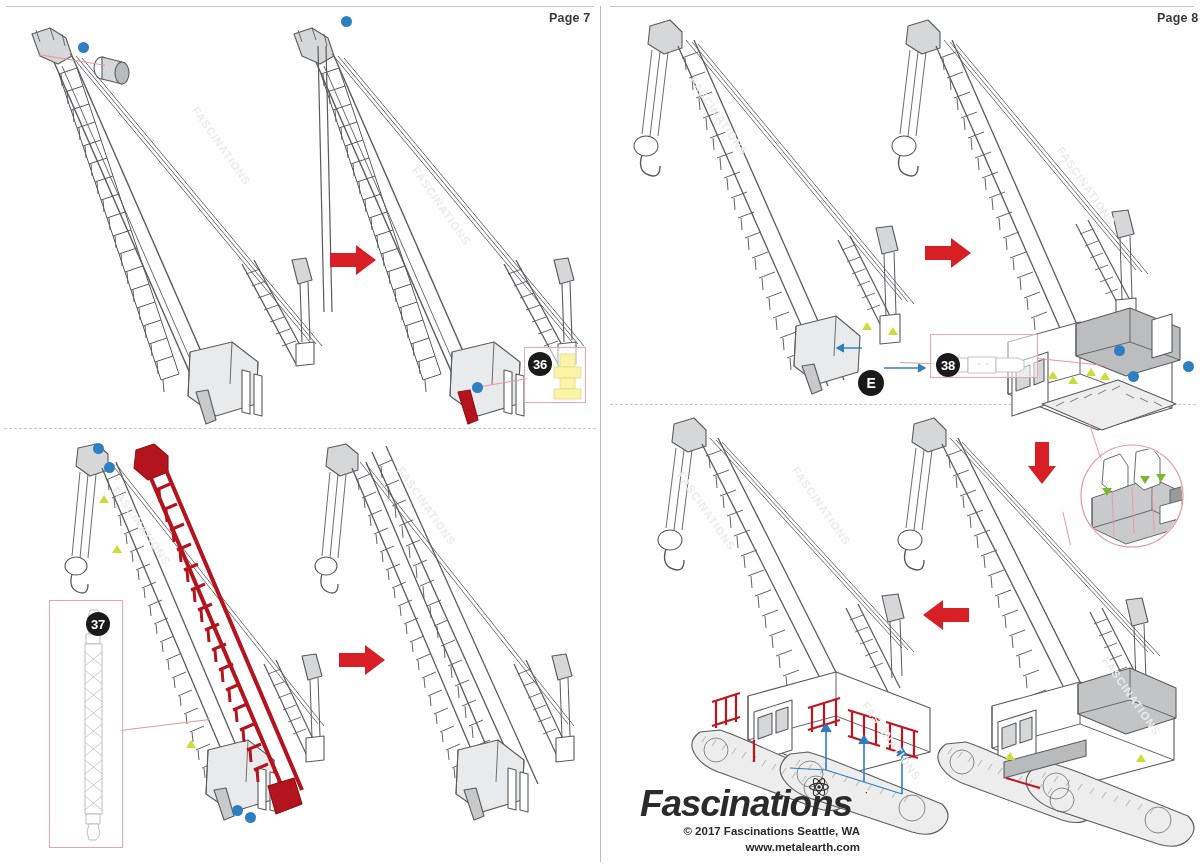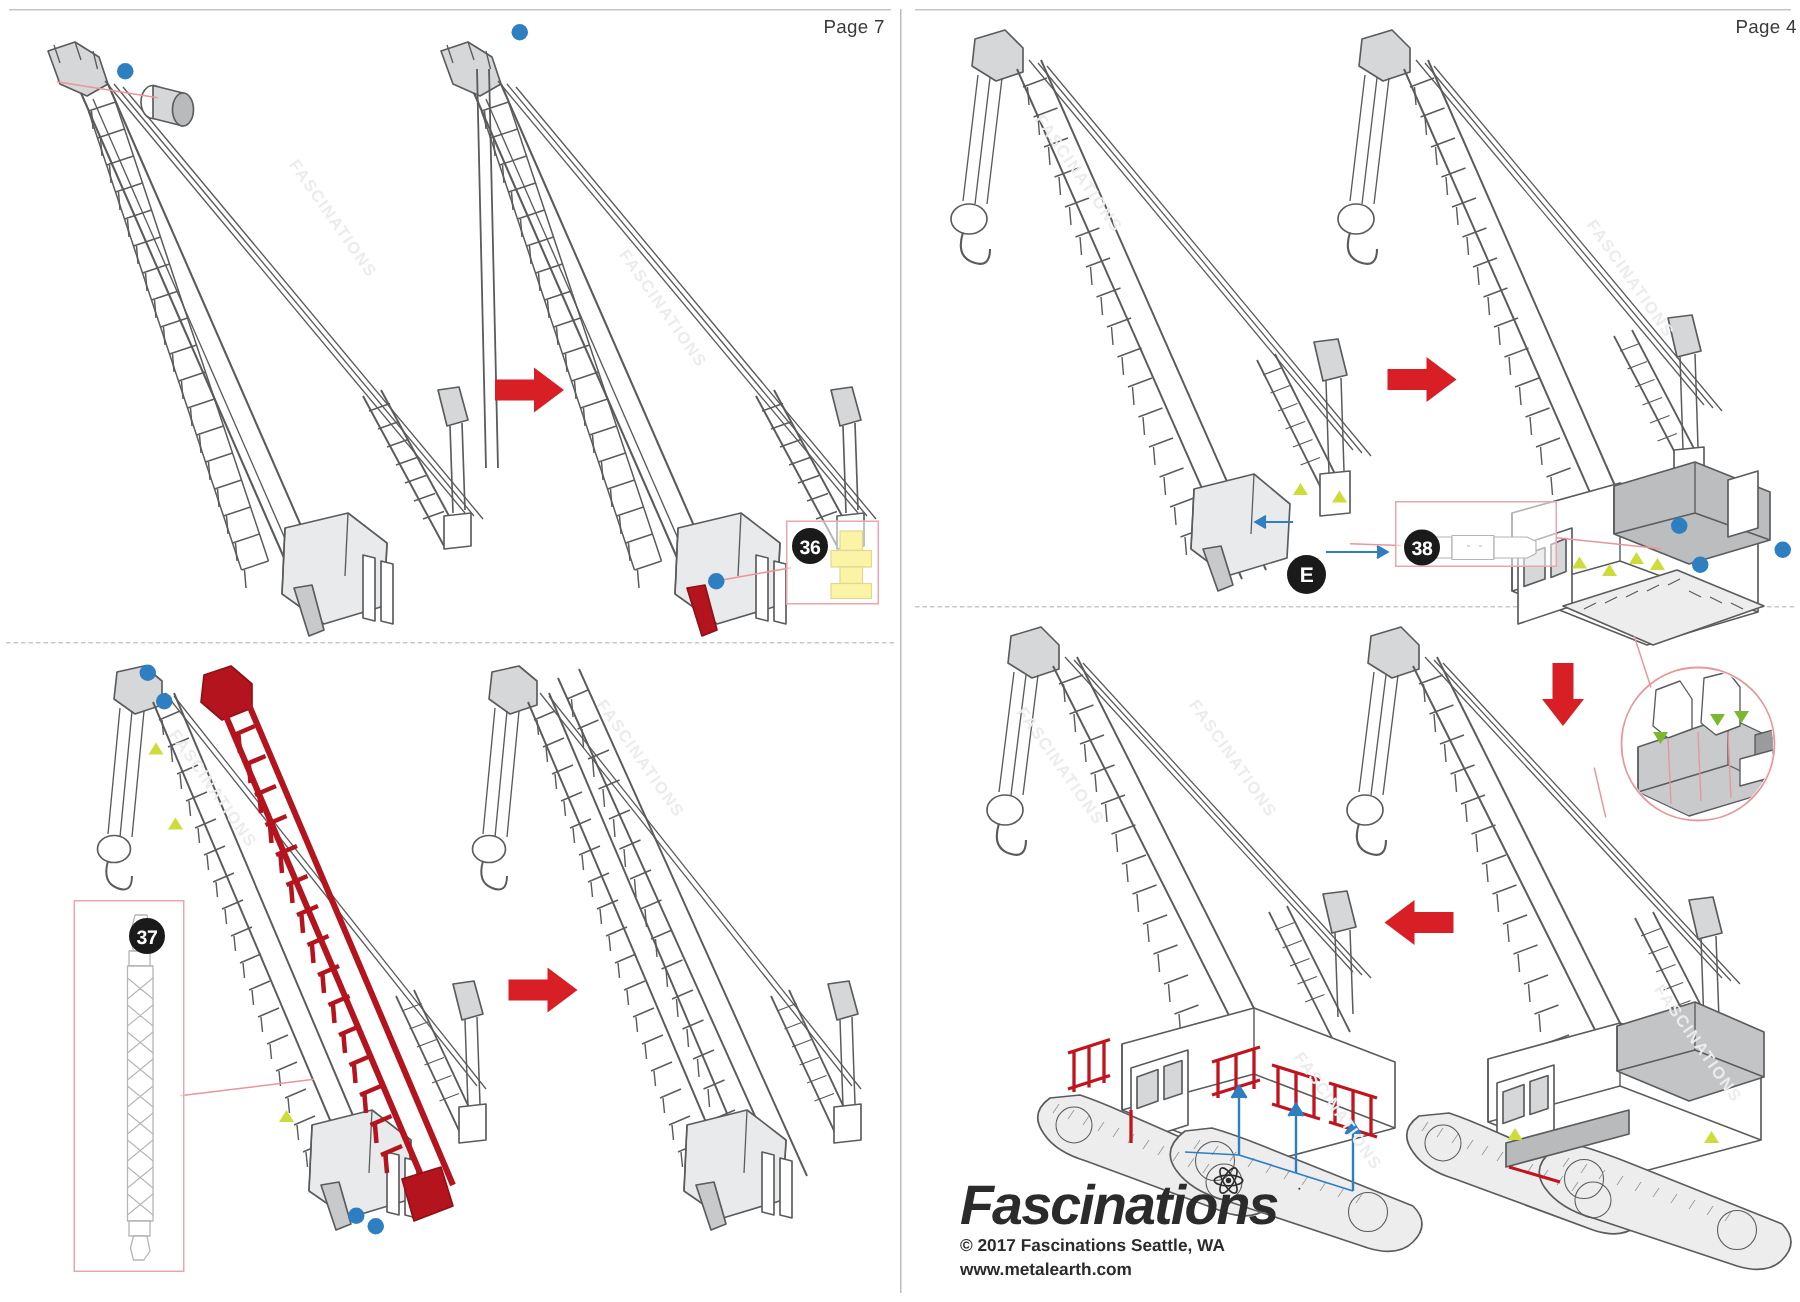--- a/index.html
+++ b/index.html
@@ -27,20 +27,21 @@
   .page-divider-h {
     position: absolute;
     height: 0; border-top: 1px dashed #c9c9c9;
   }
   .page-label {
     position: absolute;
     font-size: 12.5px;
     color: #3a3a3a;
     letter-spacing: .2px;
     white-space: nowrap;
+    font-weight: bold;
   }
   .page-rule {
     position: absolute;
     height: 1px;
     background: #c6c6c6;
   }
 
   
   .art { position: absolute; overflow: visible; }
   .art svg { display: block; overflow: visible; }
@@ -120,21 +121,21 @@
     font-style: italic;
     color: #2b2b2b;
     letter-spacing: -1.2px;
     line-height: 1;
     white-space: nowrap;
   }
   .brand-sub {
     font-size: 11.5px;
     font-weight: bold;
     color: #2b2b2b;
-    text-align: left;
+    text-align: right;
     line-height: 1.35;
     white-space: nowrap;
     margin-top: 2px;
   }
   .brand-sub .url { display: block; font-weight: bold; }
   .atom {
     position: absolute;
     left: 168px; top: -9px;
     width: 22px; height: 22px;
   }
@@ -144,21 +145,21 @@
 
 <div id="sheet">
 
   <div class="page-rule" style="left:6px; top:6px; width:588px;"></div>
   <div class="page-rule" style="left:610px; top:6px; width:584px;"></div>
   <div class="page-divider-v"></div>
   <div class="page-divider-h" style="left:4px; top:428px; width:592px;"></div>
   <div class="page-divider-h" style="left:610px; top:404px; width:586px;"></div>
 
   <div class="page-label" style="left:549px; top:11px;">Page 7</div>
-  <div class="page-label" style="left:1157px; top:11px;">Page 4</div>
+  <div class="page-label" style="left:1157px; top:11px;">Page 8</div>
 
   <div class="wm" style="left:175px; top:140px; transform:rotate(55deg);">FASCINATIONS</div>
   <div class="wm" style="left:395px; top:200px; transform:rotate(55deg);">FASCINATIONS</div>
   <div class="wm" style="left:95px; top:520px; transform:rotate(55deg);">FASCINATIONS</div>
   <div class="wm" style="left:380px; top:500px; transform:rotate(55deg);">FASCINATIONS</div>
   <div class="wm" style="left:672px; top:110px; transform:rotate(55deg);">FASCINATIONS</div>
   <div class="wm" style="left:1040px; top:180px; transform:rotate(55deg);">FASCINATIONS</div>
   <div class="wm" style="left:660px; top:505px; transform:rotate(55deg);">FASCINATIONS</div>
   <div class="wm" style="left:775px; top:500px; transform:rotate(55deg);">FASCINATIONS</div>
   <div class="wm" style="left:1085px; top:690px; transform:rotate(55deg);">FASCINATIONS</div>

